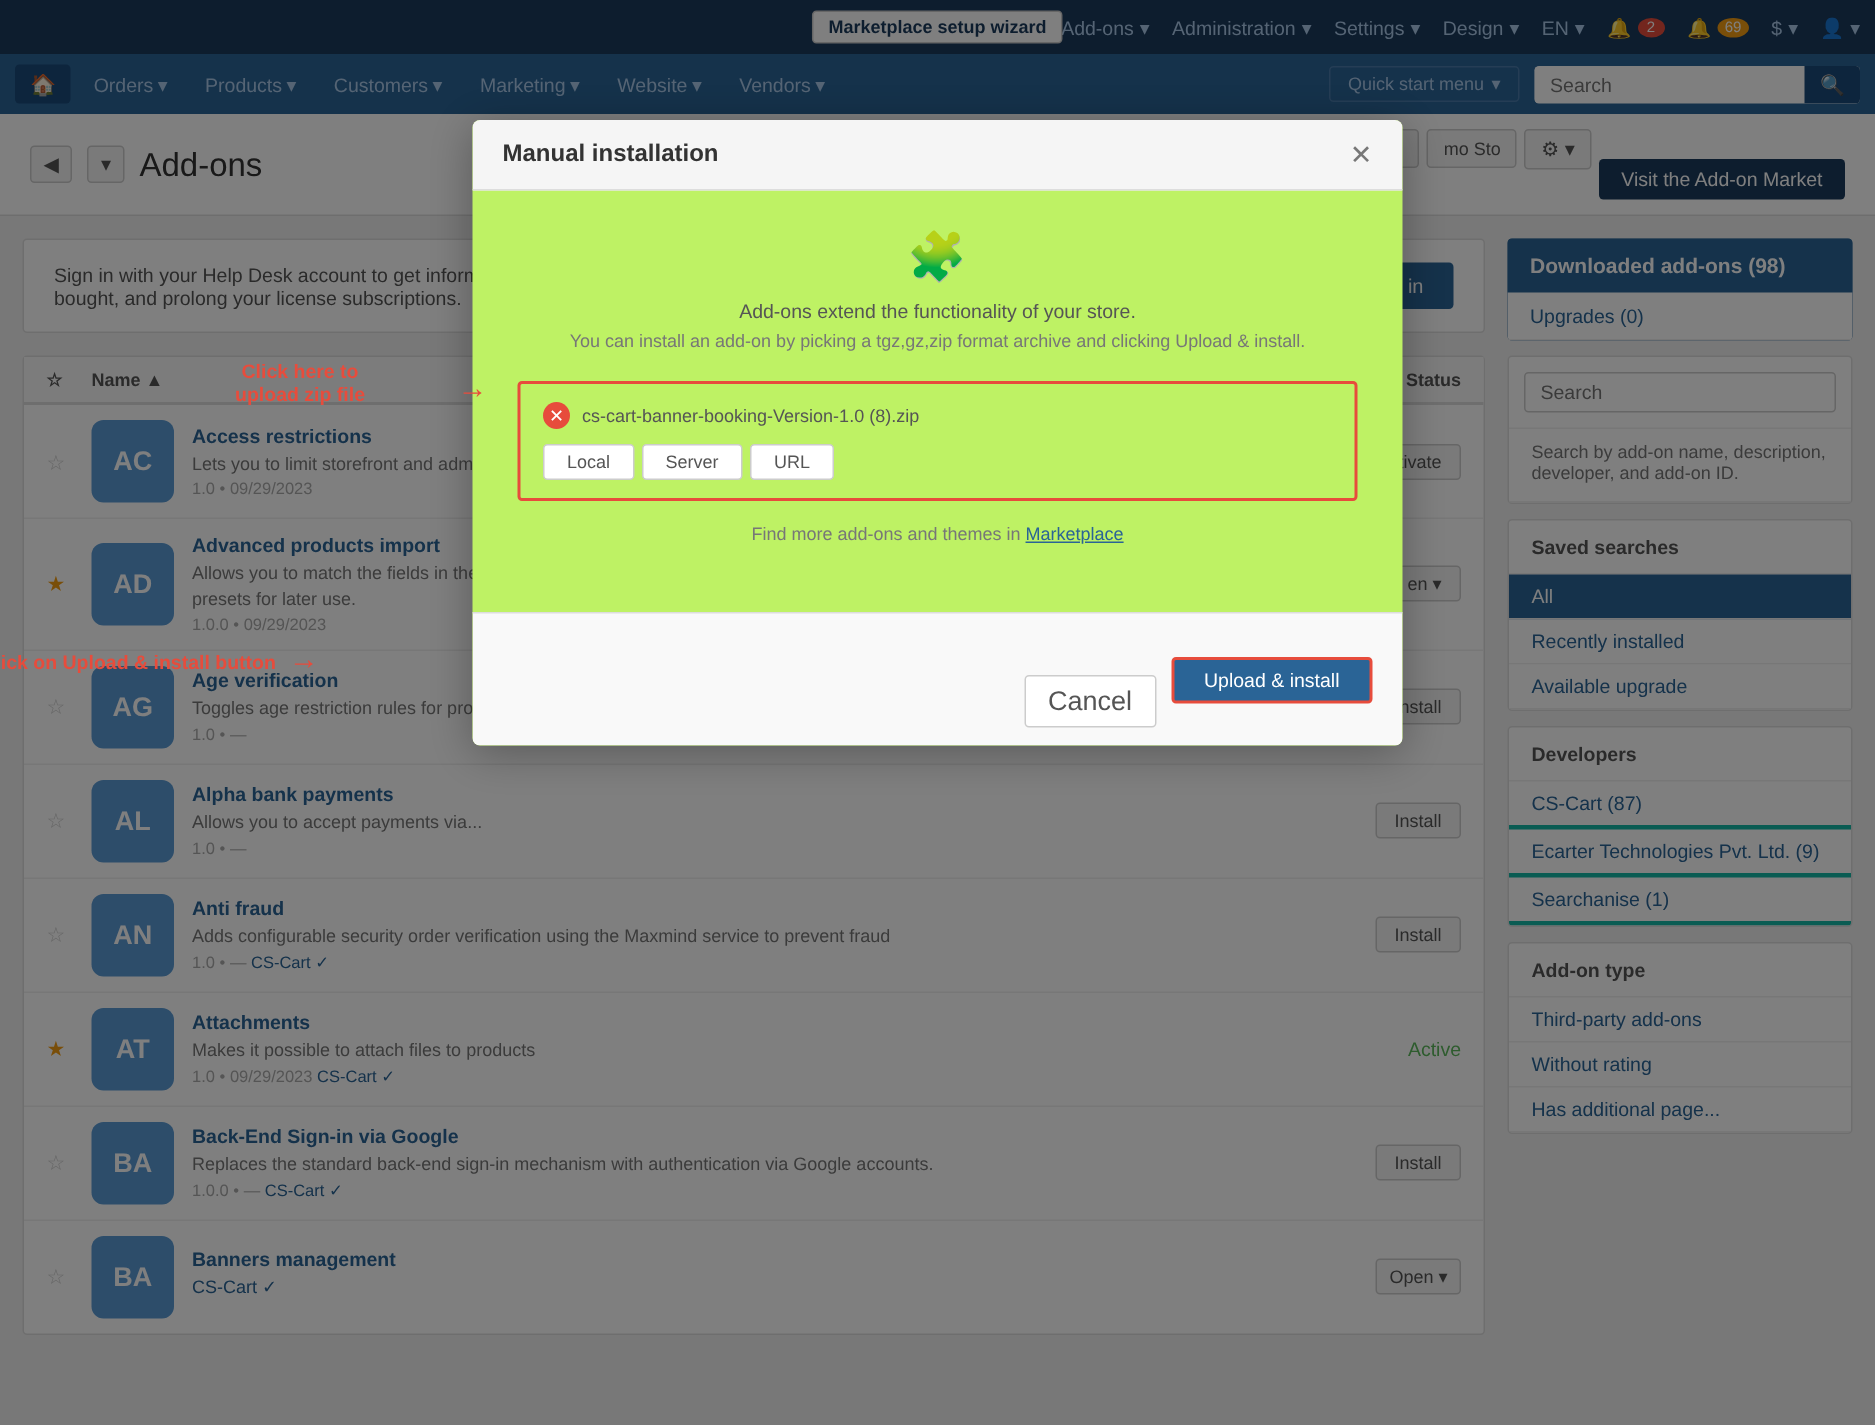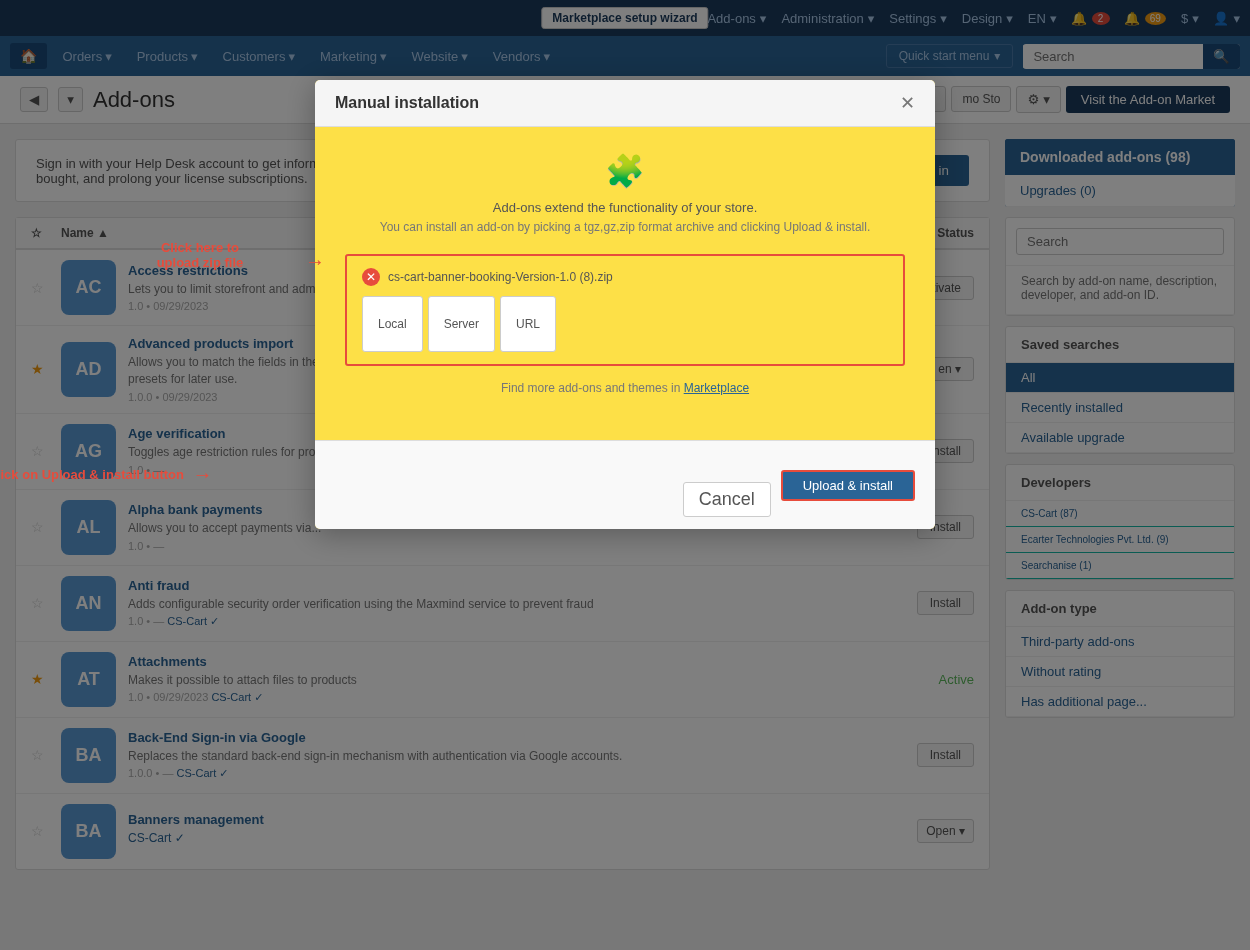--- a/index.html
+++ b/index.html
@@ -174,20 +174,21 @@
       cursor: pointer;
     }
     .btn-visit {
       background: #1a3a5c;
       color: #fff;
       border: none;
       border-radius: 3px;
       padding: 6px 15px;
       cursor: pointer;
       font-size: 13px;
+      margin-top: 20px;
     }
 
     
     .main-layout {
       display: flex;
       gap: 0;
       padding: 15px;
       gap: 15px;
     }
     .content-area {
@@ -389,22 +390,22 @@
       padding: 10px 15px;
       font-size: 13px;
       font-weight: bold;
       color: #555;
       border-bottom: 1px solid #eee;
     }
     .sidebar-dev-item {
       display: block;
       padding: 7px 15px;
       color: #2a6496;
-      font-size: 10px;
-      border-bottom: 1px solid #14b8a6;
+      font-size: 13px;
+      border-bottom: 3px solid #14b8a6;
       cursor: pointer;
     }
     .sidebar-type-item {
       display: block;
       padding: 7px 15px;
       color: #555;
       font-size: 13px;
       border-bottom: 1px solid #eee;
       cursor: pointer;
     }
@@ -415,21 +416,21 @@
       position: fixed;
       top: 0; left: 0; right: 0; bottom: 0;
       background: rgba(0,0,0,0.5);
       display: flex;
       align-items: flex-start;
       justify-content: center;
       padding-top: 80px;
       z-index: 1000;
     }
     .modal {
-      background: #fde047;
+      background: #bef264;
       border-radius: 5px;
       width: 620px;
       box-shadow: 0 5px 30px rgba(0,0,0,0.3);
       overflow: hidden;
     }
     .modal-header {
       background: #f5f5f5;
       padding: 12px 20px;
       border-bottom: 1px solid #ddd;
       display: flex;
@@ -500,21 +501,21 @@
       color: #555;
     }
     .file-buttons {
       display: flex;
       gap: 5px;
     }
     .file-btn {
       background: #fff;
       border: 1px solid #ccc;
       border-radius: 3px;
-      padding: 20px 15px;
+      padding: 4px 15px;
       font-size: 12px;
       cursor: pointer;
       color: #555;
     }
     .modal-marketplace {
       text-align: center;
       font-size: 12px;
       color: #777;
       margin-bottom: 20px;
     }

